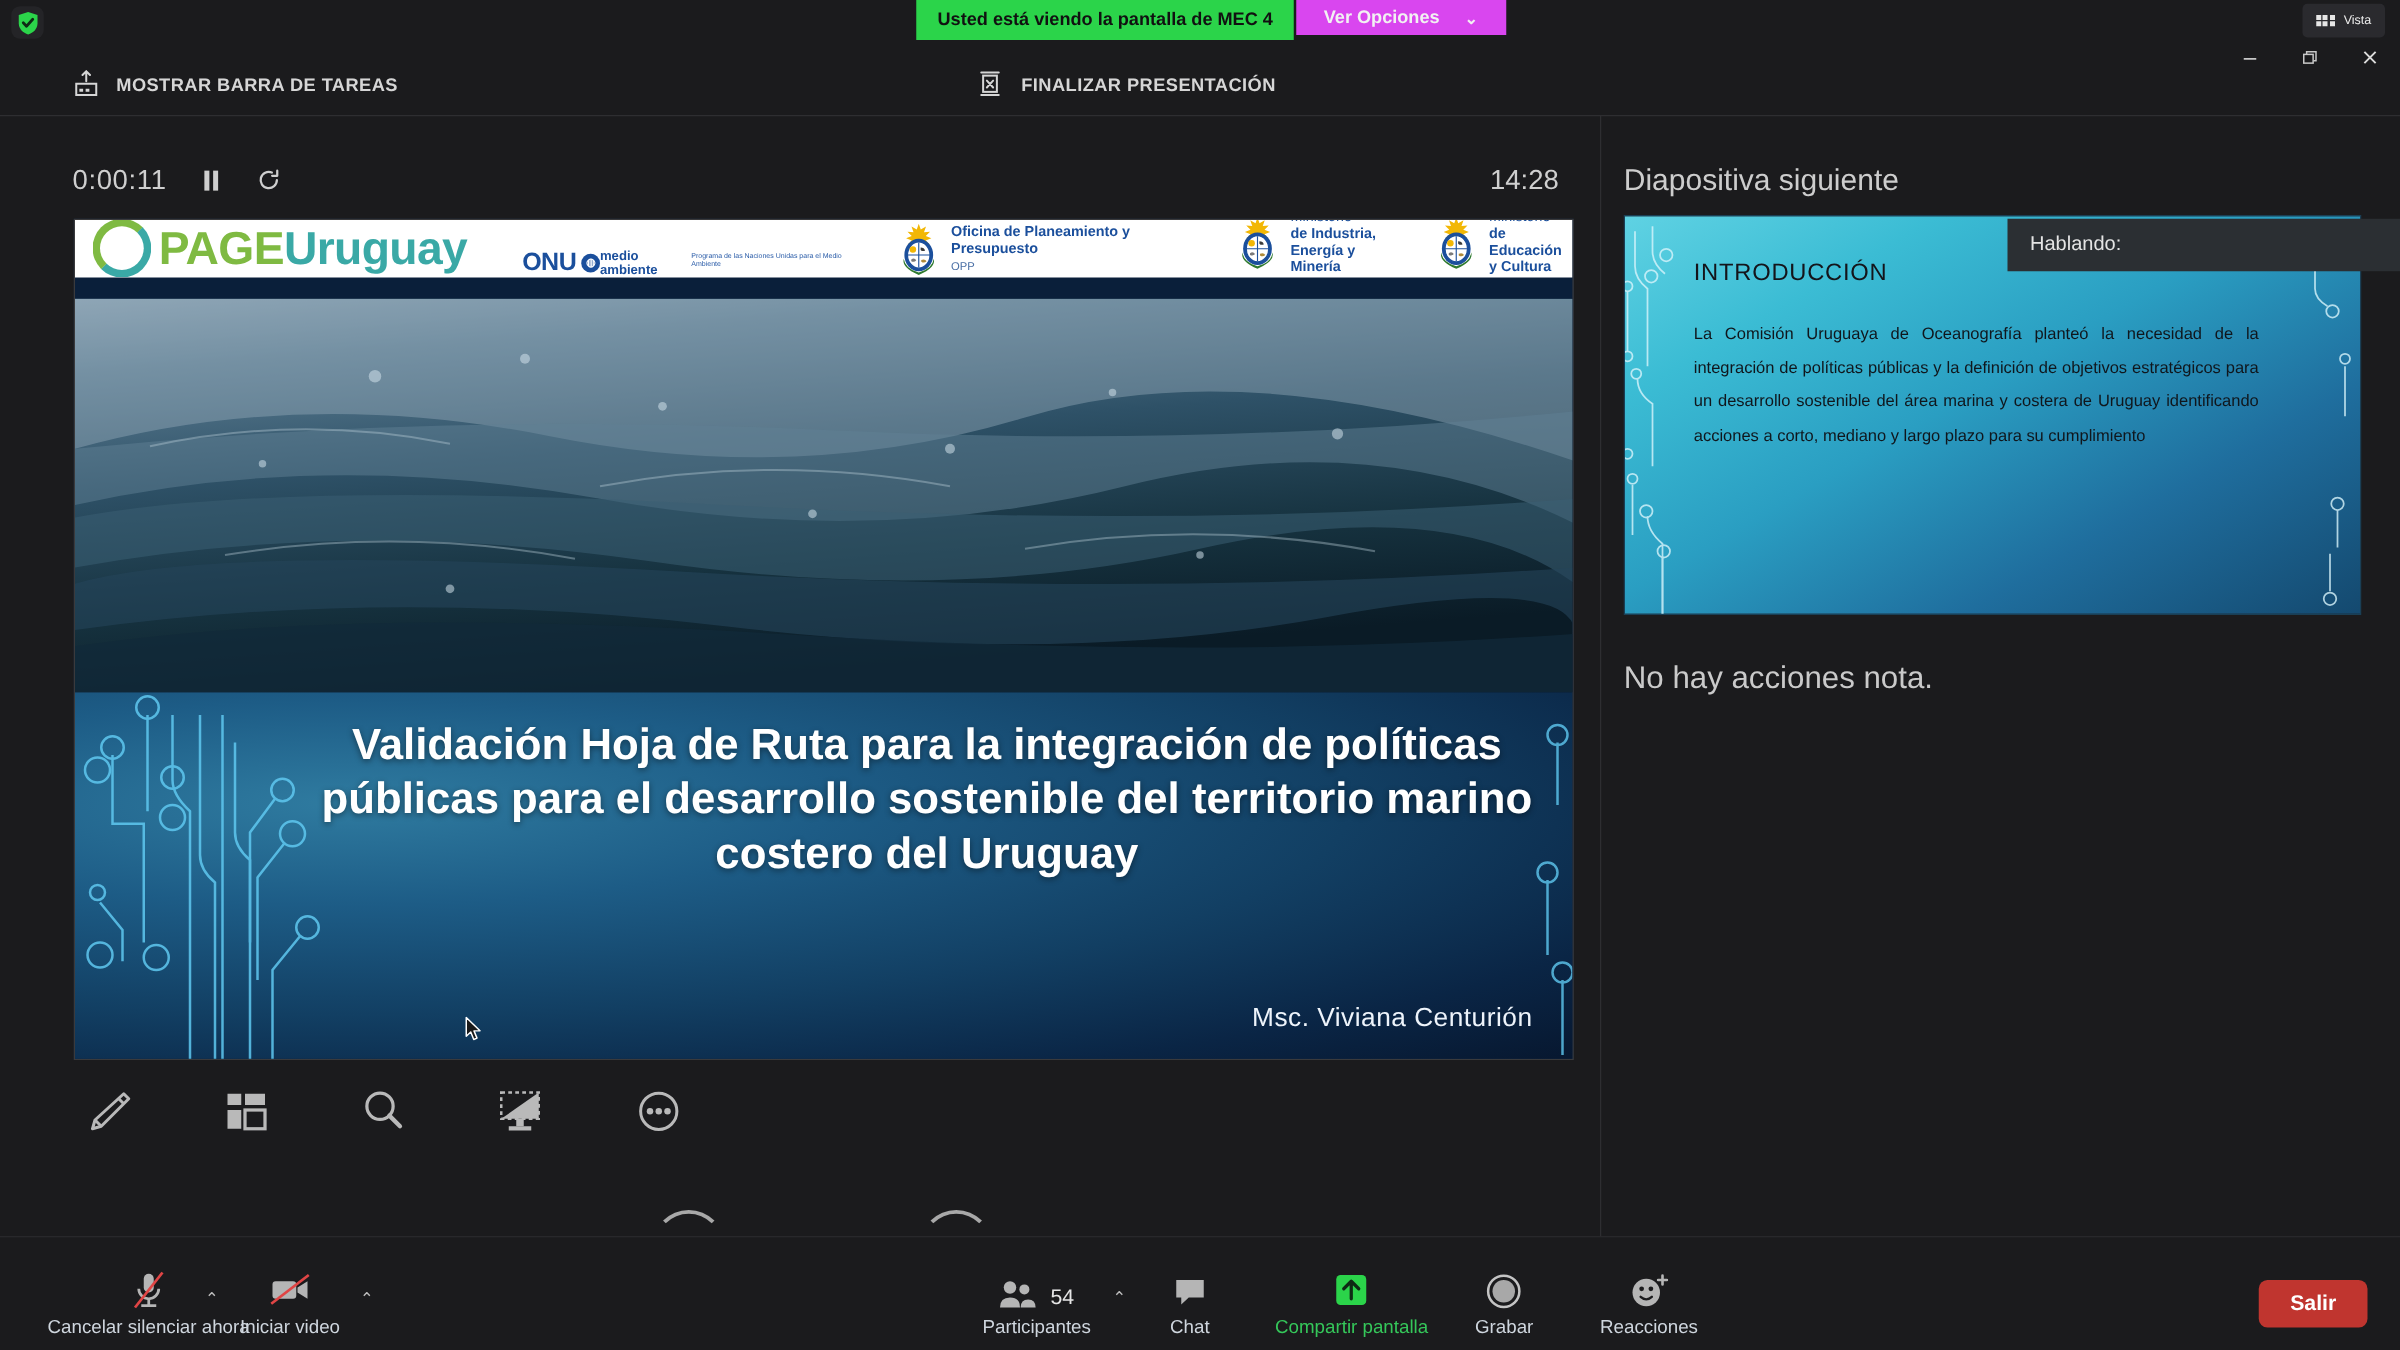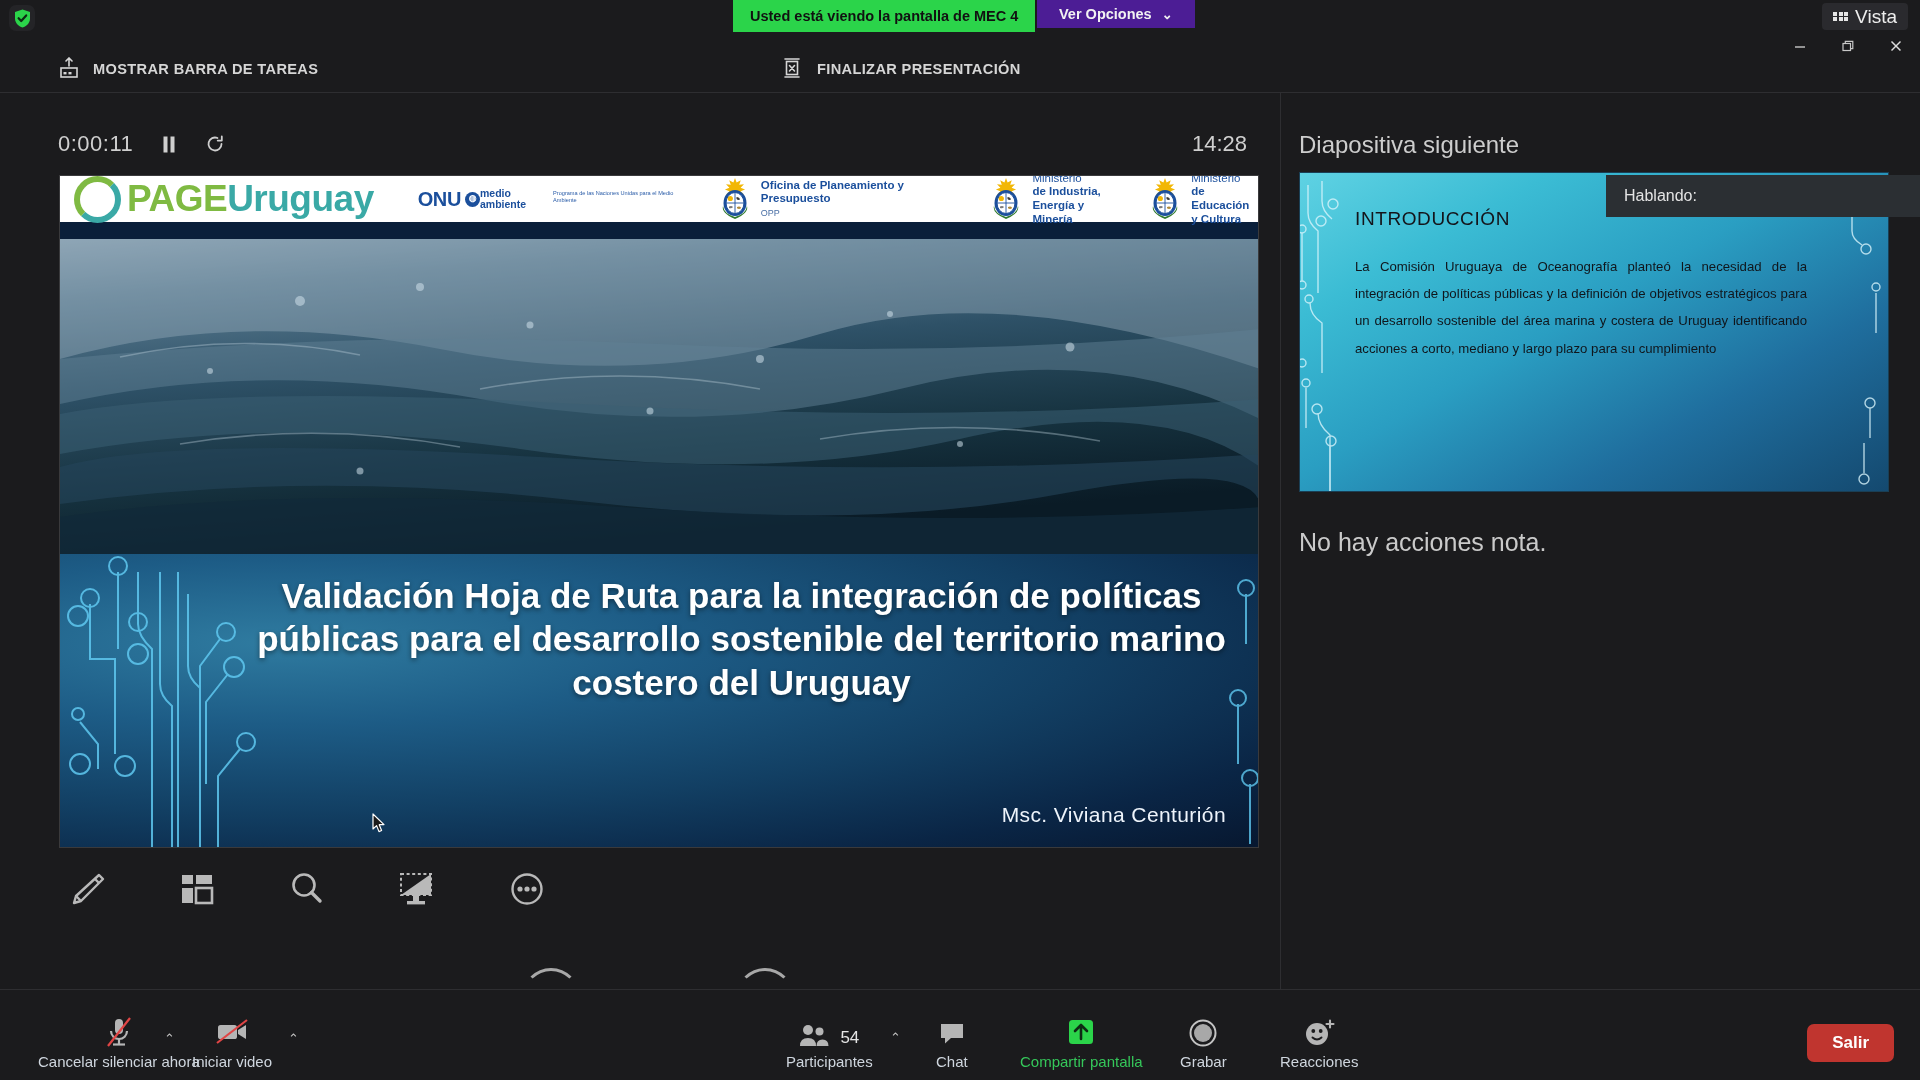--- a/index.html
+++ b/index.html
@@ -6,26 +6,26 @@
   html,body{ width:1920px; height:1080px; overflow:hidden; background:#1b1b1d;
              font-family:"Liberation Sans", sans-serif; color:#e6e6e6; }
 
   
   #topstrip{ position:absolute; left:0; top:0; width:1920px; height:28px; background:#1b1b1d; }
   #shield{ position:absolute; left:9px; top:5px; width:26px; height:26px; border-radius:7px;
            background:#242427; display:flex; align-items:center; justify-content:center; }
   #sharebanner{ position:absolute; left:733px; top:0; height:28px; background:#2bd44a;
                 color:#111; font-size:14.5px; font-weight:700; display:flex; align-items:center;
                 padding:16px 17px; white-space:nowrap; }
-  #vieropts{ position:absolute; left:1037px; top:0; height:28px; background:#4c1d95;
+  #vieropts{ position:absolute; left:1037px; top:0; height:28px; background:#d946ef;
              color:#f2f2f2; font-size:14.5px; font-weight:700; display:flex; align-items:center;
-             gap:10px; padding:0 22px; white-space:nowrap; }
+             gap:20px; padding:0 22px; white-space:nowrap; }
   #vistabtn{ position:absolute; right:12px; top:3px; height:27px; background:#2a2a2e;
              border-radius:4px; display:flex; align-items:center; gap:7px; padding:0 11px;
-             font-size:19px; color:#ededed; }
+             font-size:10px; color:#ededed; }
   .grid-ic{ display:inline-grid; grid-template-columns:repeat(3,4px); grid-template-rows:repeat(2,4px);
             gap:1.5px; }
   .grid-ic i{ background:#e6e6e6; display:block; }
 
   #wctrl{ position:absolute; right:0; top:28px; width:200px; height:36px; display:flex;
           align-items:center; justify-content:flex-end; gap:0; }
   .wbtn{ width:48px; height:36px; display:flex; align-items:center; justify-content:center;
          color:#c8c8c8; font-size:15px; }
 
   
@@ -40,21 +40,21 @@
 
   
   #timerrow{ position:absolute; left:58px; top:131px; display:flex; align-items:center; gap:28px; }
   #timetext{ font-size:22px; color:#cfcfcf; letter-spacing:.5px; }
   .tbtn{ color:#cfcfcf; display:flex; align-items:center; justify-content:center; }
   #clock{ position:absolute; left:1192px; top:131px; font-size:22px; color:#cfcfcf; }
 
   #slide{ position:absolute; left:59px; top:175px; width:1200px; height:673px;
           background:#0a1f3a; overflow:hidden; border:1px solid #3a3a3c; }
   #slide-header{ position:absolute; left:0; top:0; width:100%; height:46px; background:#ffffff;
-                 display:flex; align-items:center; }
+                 display:flex; align-items:flex-end; }
 
   
   #pagelogo{ display:flex; align-items:center; gap:6px; margin-left:14px; }
   #ring{ width:47px; height:47px; border-radius:50%; border:6px solid #7fba42;
          border-right-color:#3aa9a6; border-bottom-color:#3aa9a6; box-sizing:border-box; }
   #pageword{ font-size:37px; font-weight:700; letter-spacing:-.5px; }
   .pg-green{ color:#7fba42; } .pg-teal{ color:#3aa9a6; }
 
   .orglogo{ display:flex; align-items:center; gap:7px; }
   .crest{ width:38px; height:44px; position:relative; flex:0 0 auto; }

